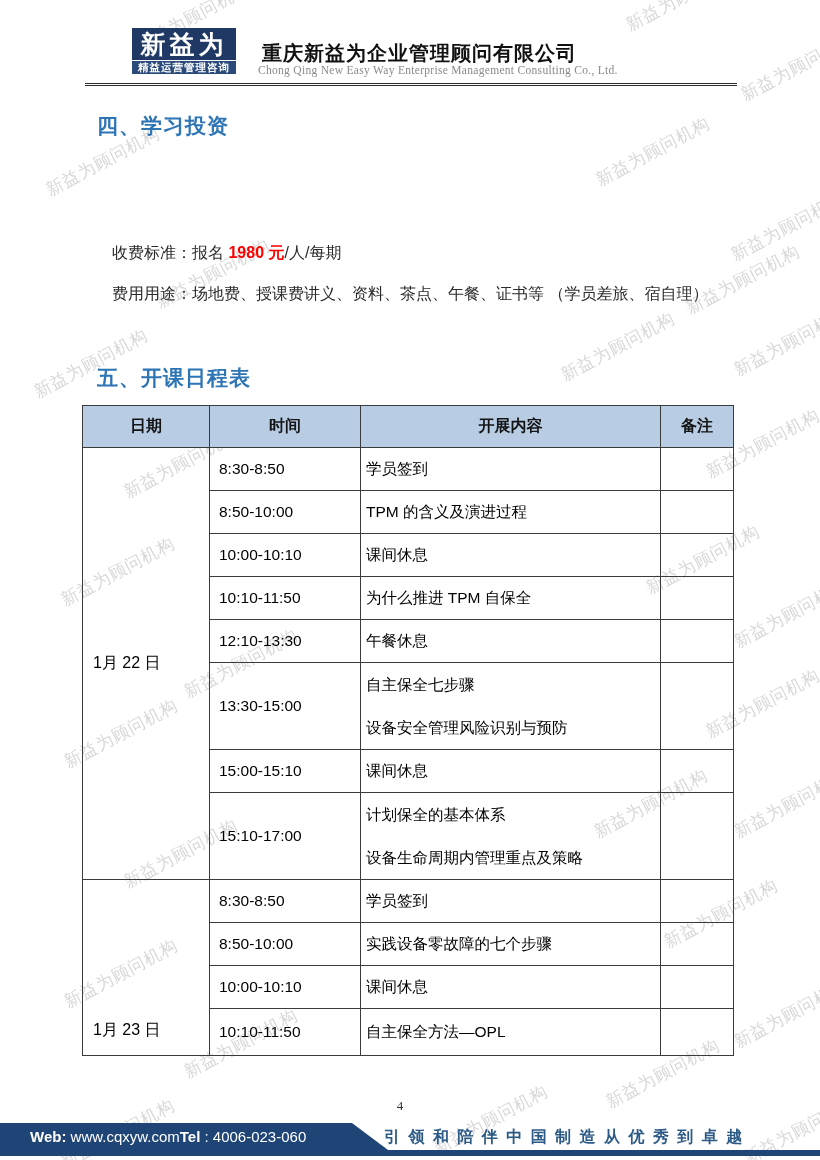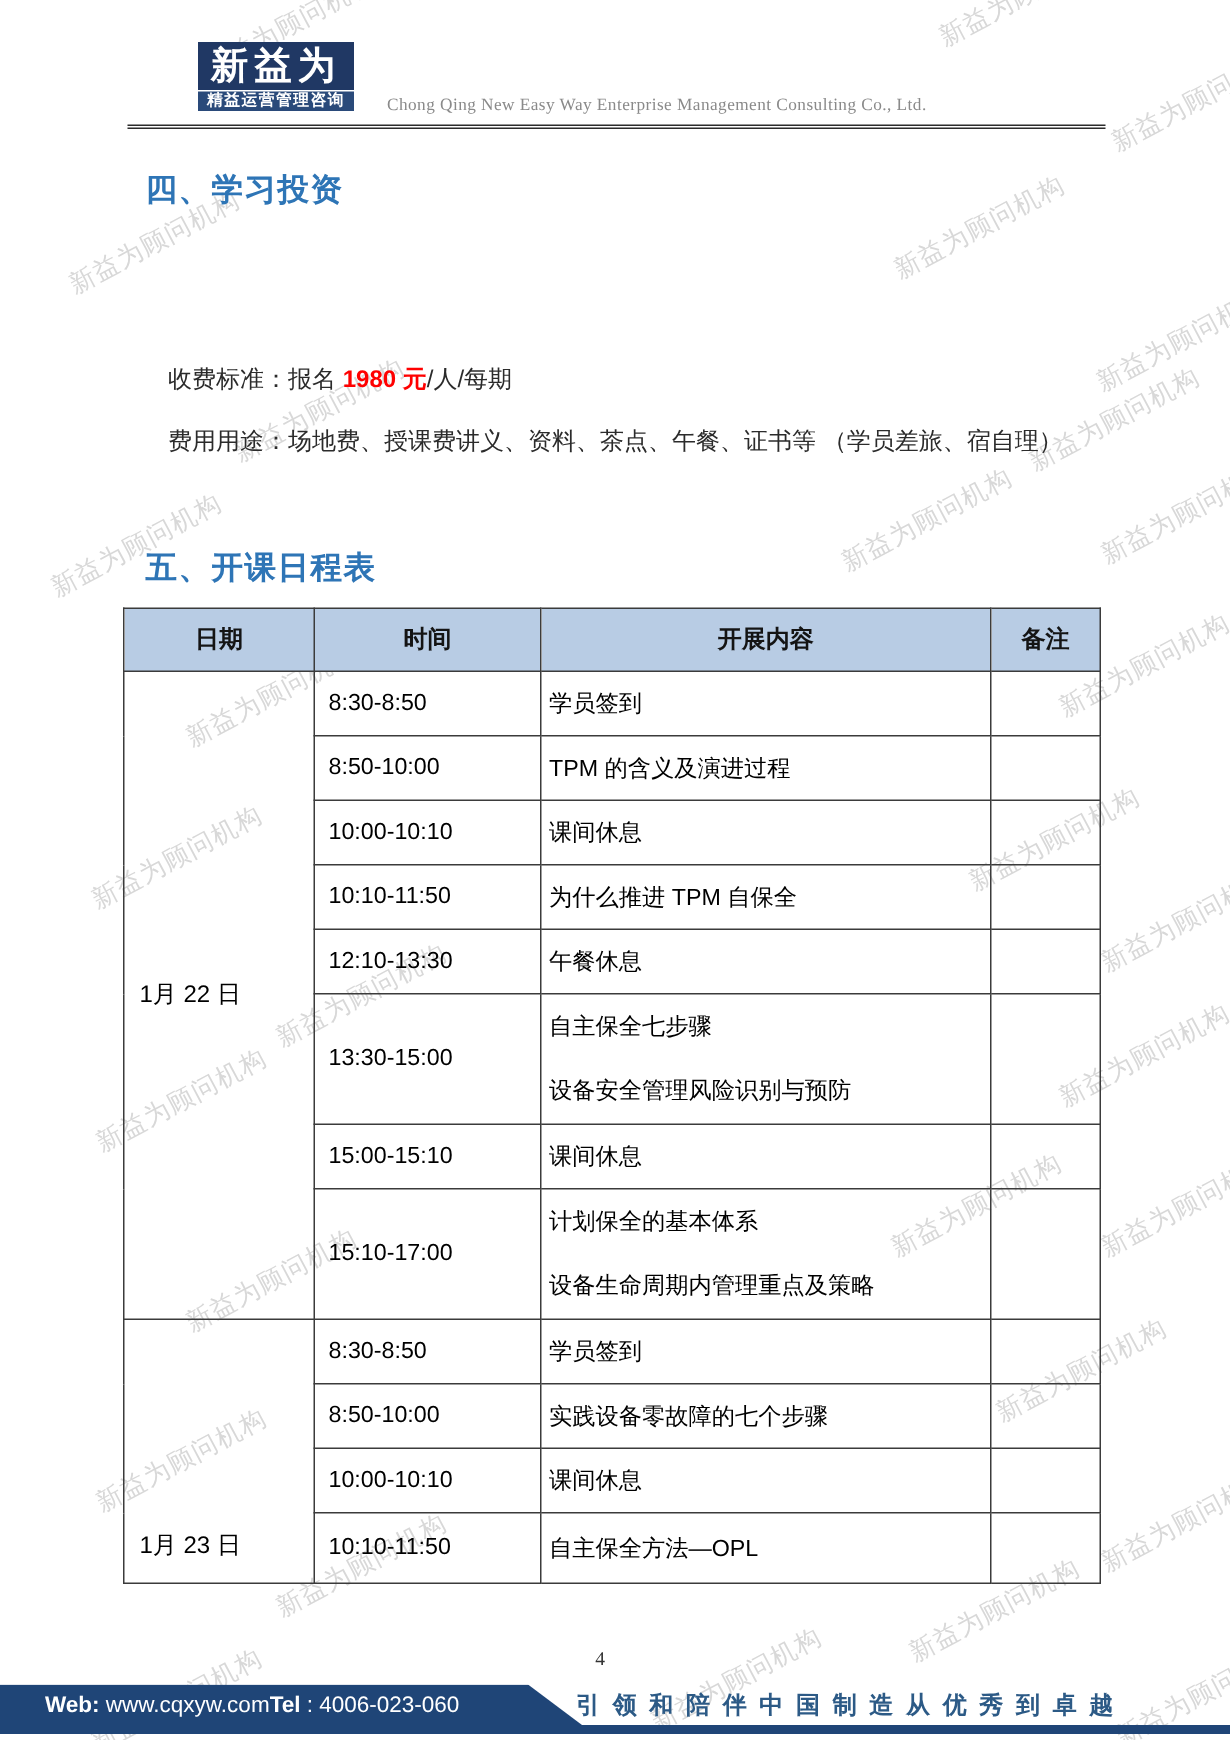--- a/index.html
+++ b/index.html
@@ -113,20 +113,21 @@
       <span class="wm" style="left: 55px; top: 1122px;">新益为顾问机构</span>
       <span class="wm" style="left: 738px; top: 1118px;">新益为顾问机构</span>
     </div>
 
   <div class="content">
 
     <div class="logo">
       <div class="logo-main">新益为</div>
       <div class="logo-tag">精益运营管理咨询</div>
     </div>
+    <div class="co-cn">重庆新益为企业管理顾问有限公司</div>
     <div class="co-en">Chong Qing New Easy Way Enterprise Management Consulting Co., Ltd.</div>
     <div class="divider"></div>
 
     <h2 class="sec-title" id="s4-title">四、学习投资</h2>
     <p class="fee-line"><span>收费标准：报名 </span><span class="fee-price">1980 元</span><span>/人/每期</span></p>
     <p class="usage-line">费用用途：场地费、授课费讲义、资料、茶点、午餐、证书等 （学员差旅、宿自理）</p>
 
     <h2 class="sec-title" id="s5-title">五、开课日程表</h2>
     <div class="tbl-wrap">
       <table>

